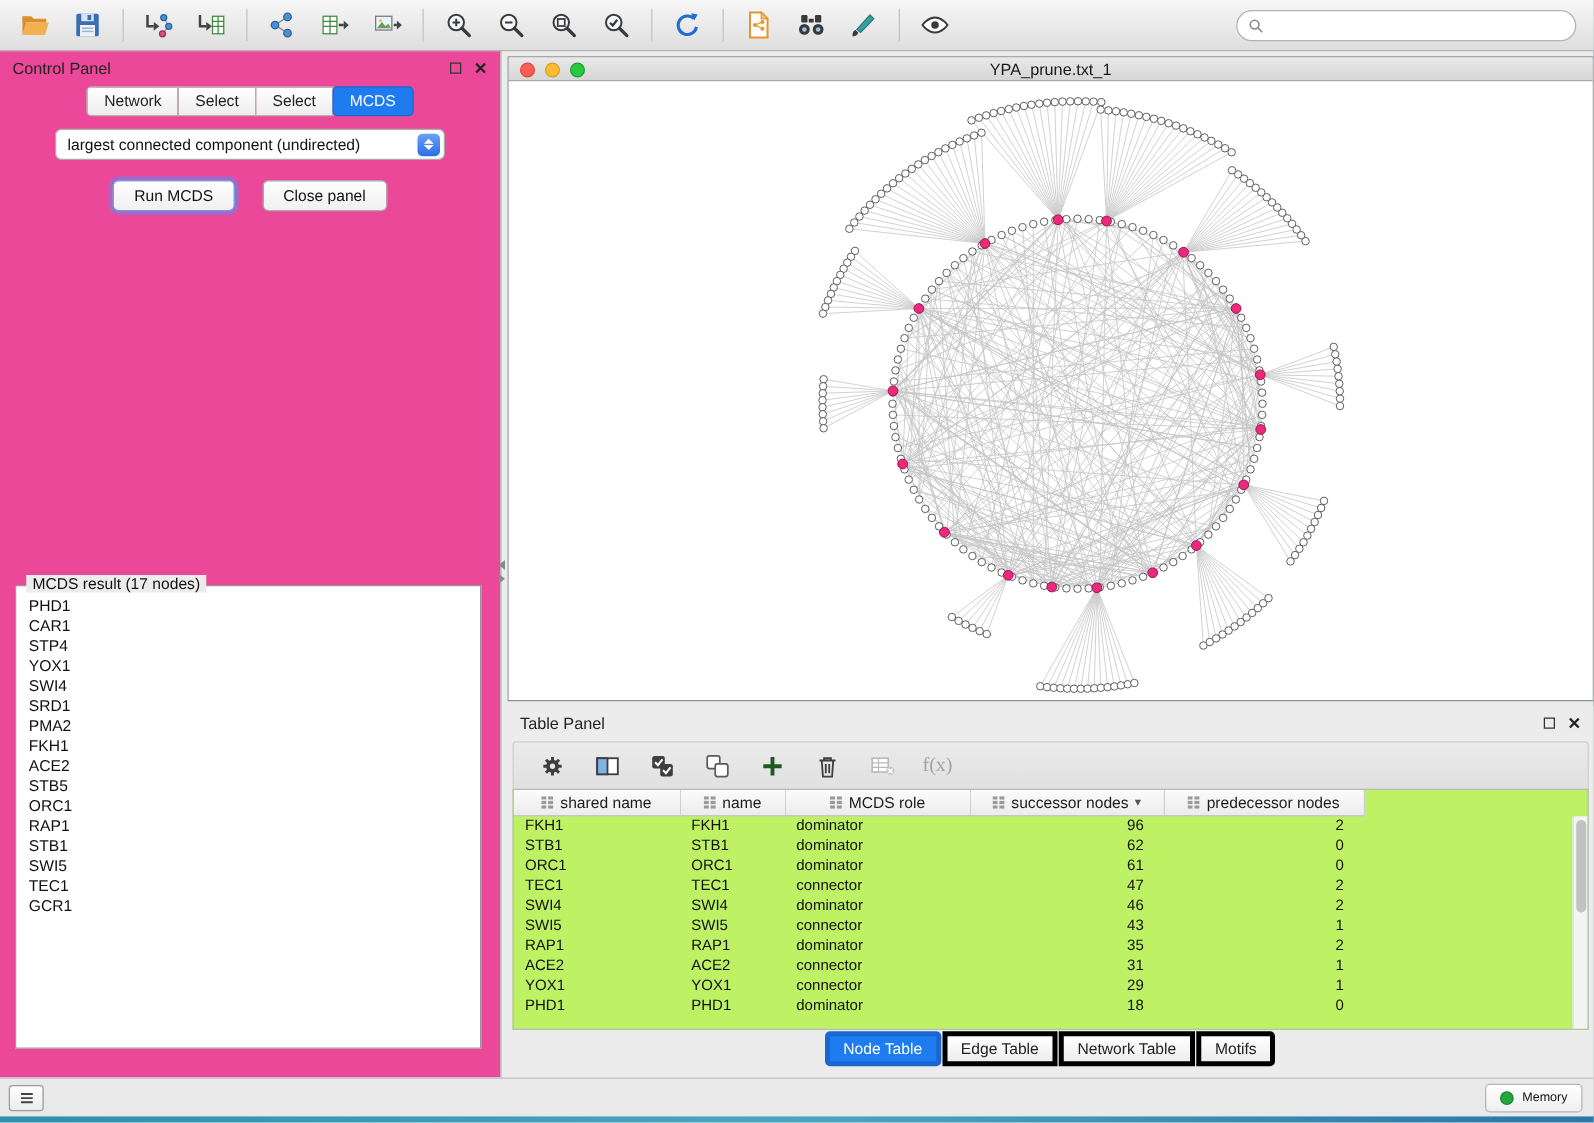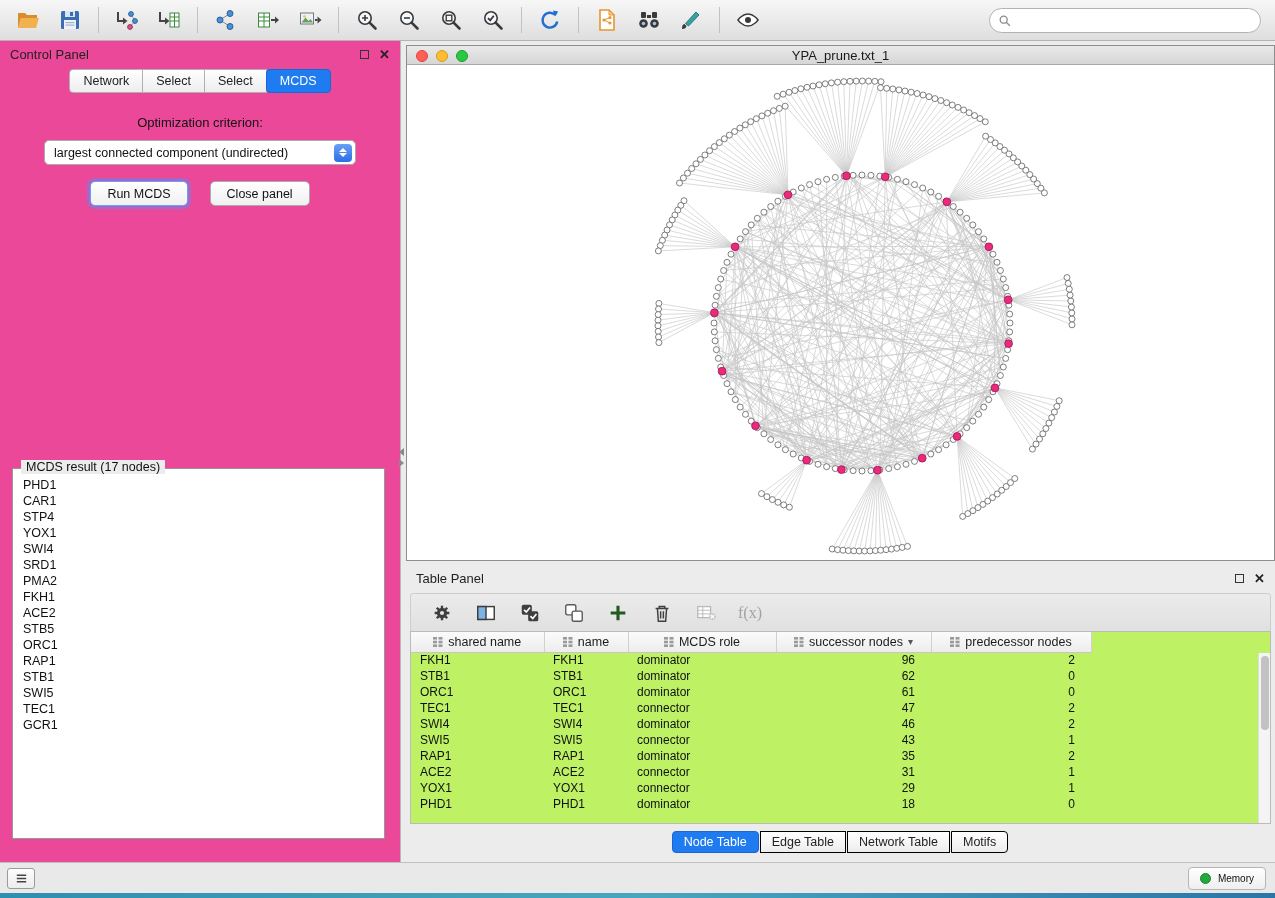--- a/index.html
+++ b/index.html
@@ -89,21 +89,21 @@
                    background:linear-gradient(#fbfbfb,#ececec); border-right:1px solid #d0d0d0;
                    border-bottom:1px solid #c6c6c6; white-space:nowrap; position:relative; }
   .th-inner { display:flex; align-items:center; justify-content:center; gap:5px; padding:0 4px; }
   .th-chev { font-size:10px; color:#555; }
   .node-table td { height:16px; font-size:12px; color:#111; padding-left:9px; white-space:nowrap; }
   .node-table td.num { text-align:right; padding-right:16px; padding-left:0; }
   .v-scroll { position:absolute; right:0; top:21px; bottom:0; width:12px; background:#f4f4f4;
               border-left:1px solid #ddd; }
   .v-thumb { position:absolute; left:1.5px; top:3px; width:8px; height:74px; background:#c2c2c2; border-radius:4px; }
   .tp-tabs { position:absolute; bottom:9px; left:0; right:0; display:flex; justify-content:center; gap:2px; }
-  .tp-tab { padding:3px 11px; font-size:12.5px; color:#222; border:1px solid #000000;
+  .tp-tab { padding:3px 11px; font-size:12.5px; color:#222; border:4px solid #000000;
             background:linear-gradient(#ffffff,#ededed); margin-left:-1px; }
   .tp-tab:first-child { border-radius:4px 0 0 4px; }
   .tp-tab:last-child { border-radius:0 4px 4px 0; }
   .tp-tab.selected { background:var(--accent); color:#fff; border-color:#1a67cf; border-radius:4px; }
 
   
   .status-bar { position:absolute; left:0; right:0; bottom:0; height:31px; background:#e9e9e9;
                 border-top:1px solid #c0c0c0; }
   .sb-menu { position:absolute; left:7px; top:5px; width:28px; height:21px; border:1px solid #9b9b9b;
              border-radius:3px; background:linear-gradient(#fdfdfd,#ededed); display:flex;
@@ -269,21 +269,20 @@
         <span class="spacer"></span>
         <span class="win-float"></span>
         <span class="win-close">✕</span>
       </div>
       <div class="cp-tabs">
         <div class="cp-tab">Network</div>
         <div class="cp-tab">Select</div>
         <div class="cp-tab">Select</div>
         <div class="cp-tab selected">MCDS</div>
       </div>
-      <div class="cp-label">Optimization criterion:</div>
       <div class="cp-select">
         <span>largest connected component (undirected)</span>
         <span class="select-arrows">
             <i class="up"></i>
             <i class="down"></i>
           </span>
       </div>
       <div class="cp-buttons">
         <button class="btn focus-ring">Run MCDS</button>
         <button class="btn">Close panel</button>

